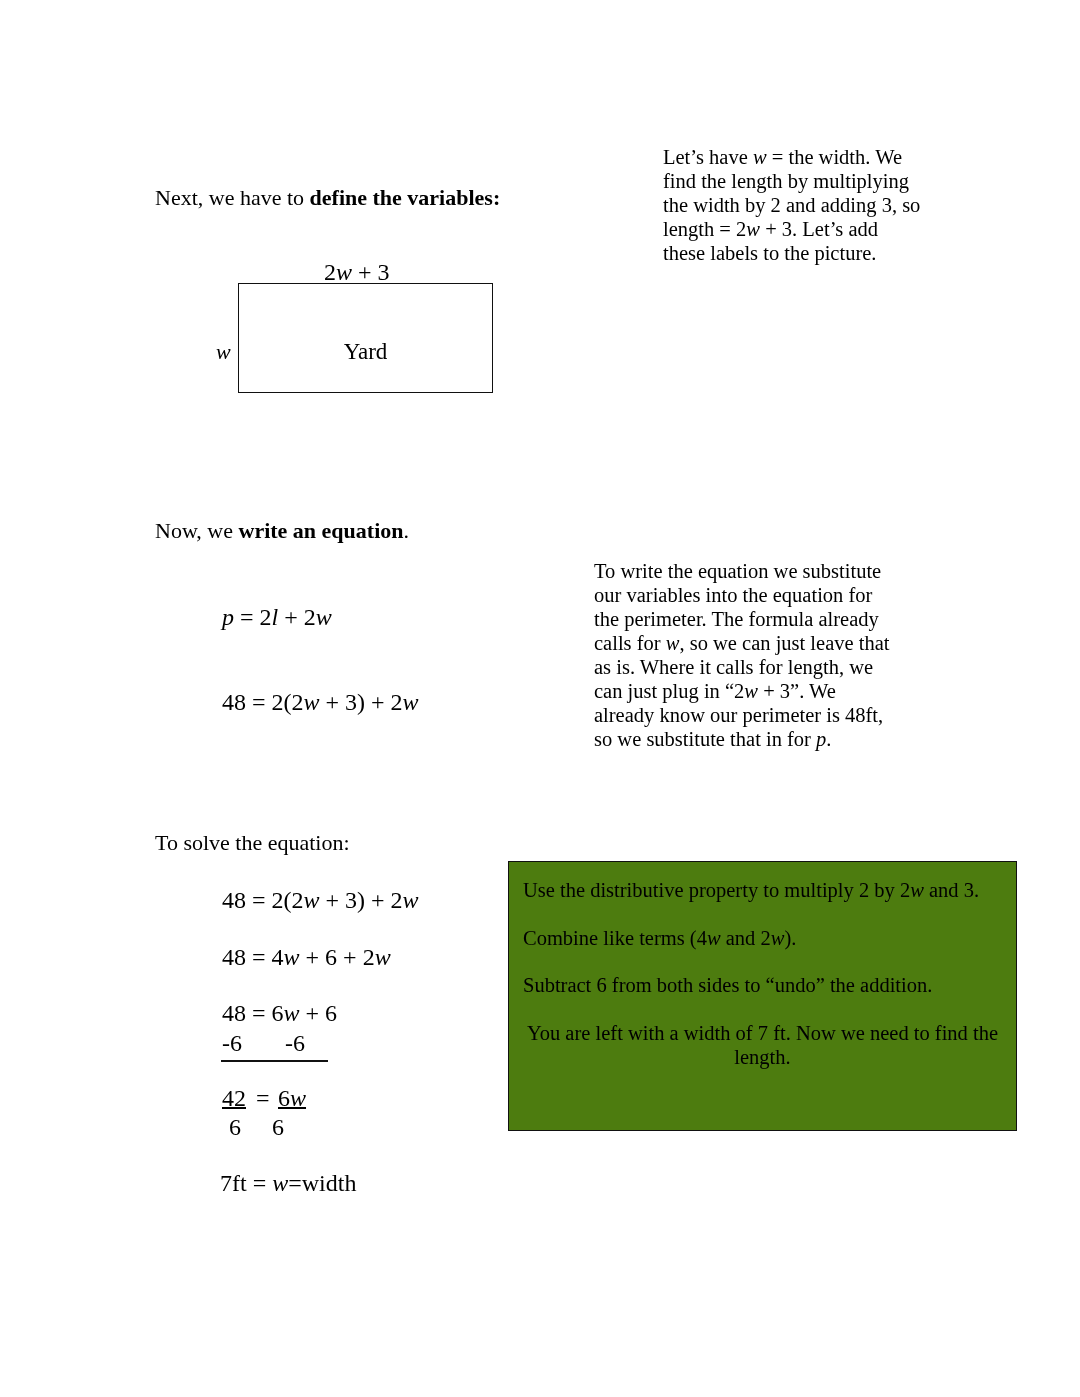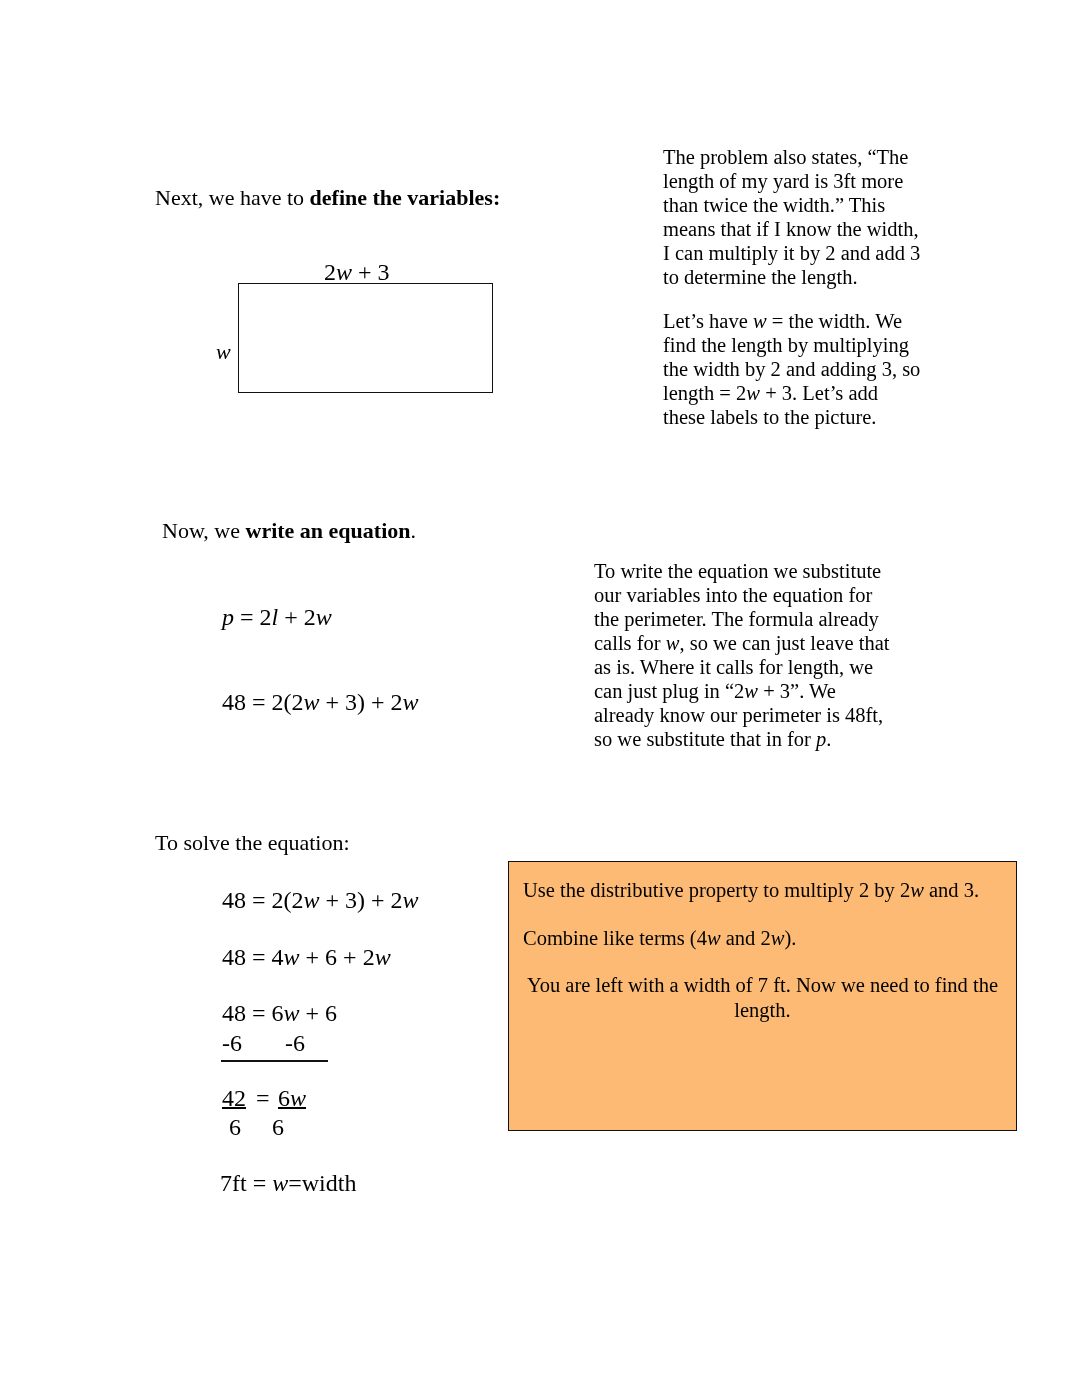--- a/index.html
+++ b/index.html
@@ -95,21 +95,21 @@
   .u { text-decoration: underline; text-decoration-thickness: 1.5px; }
 
   
   #instruction-box {
     left: 508px;
     top: 861px;
     width: 509px;
     height: 270px;
     border: 1.6px solid #111111;
     box-sizing: border-box;
-    background: #fdba74;
+    background: #4d7c0f;
     padding: 16px 14px 0 14px;
   }
   #instruction-box .step {
     font-size: 20.5px;
     line-height: 1.2;
     margin: 0 0 23px 0;
   }
   #instruction-box .step:last-child { margin-bottom: 0; text-align: center; }
 </style>
 </head>
@@ -118,28 +118,28 @@
 <div class="page">
 
   <div class="abs heading" style="left:155px; top:185px;">
     <span>Next, we have to </span><b>define the variables:</b>
   </div>
 
   <div class="abs" id="yard-diagram">
     <div id="yard-rect"></div>
     <div id="yard-top-label"><span>2</span><i class="v">w</i><span> + 3</span></div>
     <i id="yard-left-label" class="v">w</i>
+    <div id="yard-inner-label">Yard</div>
   </div>
 
   <div class="abs para" style="left:663px; top:146px; width:262px;">
-    <p>The problem also states, “The length of my yard is 3ft more than twice the width.”  This means that if I know the width, I can multiply it by 2 and add 3 to determine the length.</p>
     <p><span>Let’s have </span><i class="v">w</i><span> = the width. We find the length by multiplying the width by 2 and adding 3, so length = 2</span><i class="v">w</i><span> + 3.  Let’s add these labels to the picture.</span></p>
   </div>
 
-  <div class="abs heading" style="left:162px; top:518px;">
+  <div class="abs heading" style="left:155px; top:518px;">
     <span>Now, we </span><b>write an equation</b><span>.</span>
   </div>
 
   <div class="abs math" style="left:222px; top:603px;"><i class="v">p</i><span> = 2</span><i class="v">l</i><span> + 2</span><i class="v">w</i></div>
 
   <div class="abs math" style="left:222px; top:688px;"><span>48 = 2(2</span><i class="v">w</i><span> + 3) + 2</span><i class="v">w</i></div>
 
   <div class="abs para" style="left:594px; top:560px; width:300px;">
     <p><span>To write the equation we substitute our variables into the equation for the perimeter.  The formula already calls for </span><i class="v">w</i><span>, so we can just leave that as is.  Where it calls for length, we can just plug in “2</span><i class="v">w</i><span> + 3”.  We already know our perimeter is 48ft, so we substitute that in for </span><i class="v">p</i><span>.</span></p>
   </div>
@@ -163,18 +163,19 @@
   <div class="abs math" style="left:229px; top:1113px;">6</div>
   <div class="abs math" style="left:272px; top:1113px;">6</div>
 
   <div class="abs math" style="left:220px; top:1169px;"><span>7ft = </span><i class="v">w</i><span>=width</span></div>
 
   <div class="abs" id="instruction-box">
     <p class="step"><span>Use the distributive property to multiply 2 by 2</span><i class="v">w</i><span> and 3.</span></p>
 
     <p class="step"><span>Combine like terms (4</span><i class="v">w</i><span> and 2</span><i class="v">w</i><span>).</span></p>
 
+    <p class="step">Subtract 6 from both sides to “undo” the addition.</p>
 
 
     <p class="step">You are left with a width of 7 ft.  Now we need to find the length.</p>
   </div>
 
 </div>
 
 </body></html>

